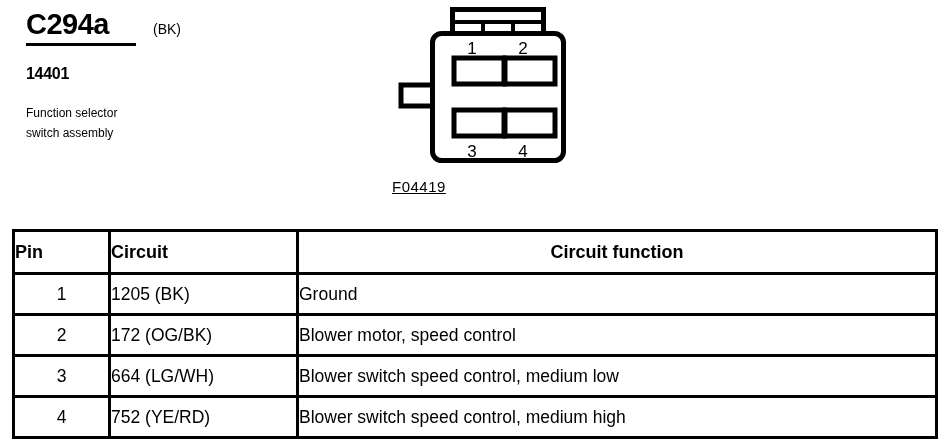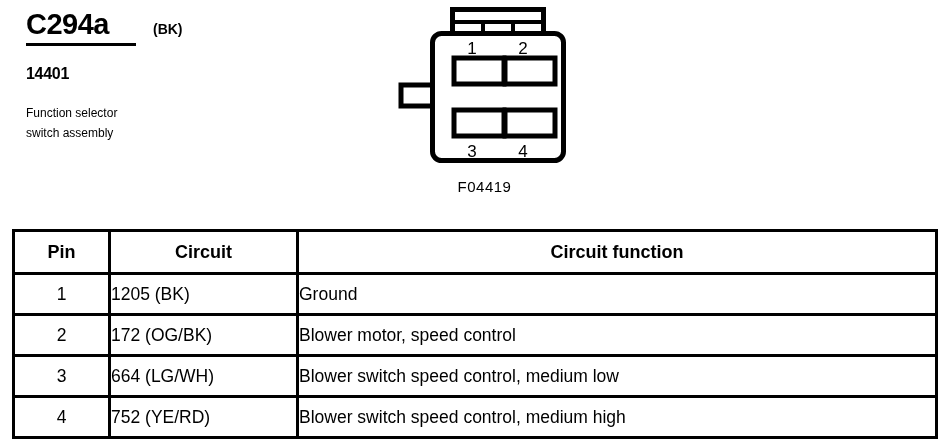--- a/index.html
+++ b/index.html
@@ -30,21 +30,21 @@
     gap: 28px;
   }
   #connector-id {
     font-size: 29px;
     font-weight: bold;
     letter-spacing: -0.5px;
     line-height: 32px;
   }
   #connector-color {
     font-size: 14px;
-    font-weight: bold;
+    font-weight: normal;
     margin-left: 16px;
     line-height: 20px;
   }
   #id-underline {
     width: 110px;
     height: 3px;
     background: #000000;
     margin-top: 1px;
   }
   #part-number {
@@ -68,23 +68,24 @@
     top: 2px;
     width: 185px;
     height: 200px;
   }
   #connector-svg { display: block; }
   #connector-code {
     position: absolute;
     left: 0;
     top: 176px;
     width: 185px;
-    text-align: center;
+    text-align: left;
     font-size: 15px;
     letter-spacing: 0.5px;
+    text-decoration: underline;
   }
 
   
   #pin-table {
     position: absolute;
     left: 12px;
     top: 229px;
     width: 926px;
     border-collapse: collapse;
     table-layout: fixed;
@@ -92,21 +93,21 @@
   #pin-table td, #pin-table th {
     border: 3px solid #000000;
     height: 38px;
     padding: 0;
     font-weight: normal;
     font-size: 17.5px;
   }
   #pin-table th {
     font-weight: bold;
     font-size: 18px;
-    text-align: center;
+    text-align: left;
     height: 40px;
   }
   .col-pin   { width: 93px;  text-align: center; }
   .col-circ  { width: 185px; }
   .col-func  { text-align: left; padding-left: 14px; margin-top: 32px; }
 </style>
 </head>
 <body>
 
 <div id="header-block">

